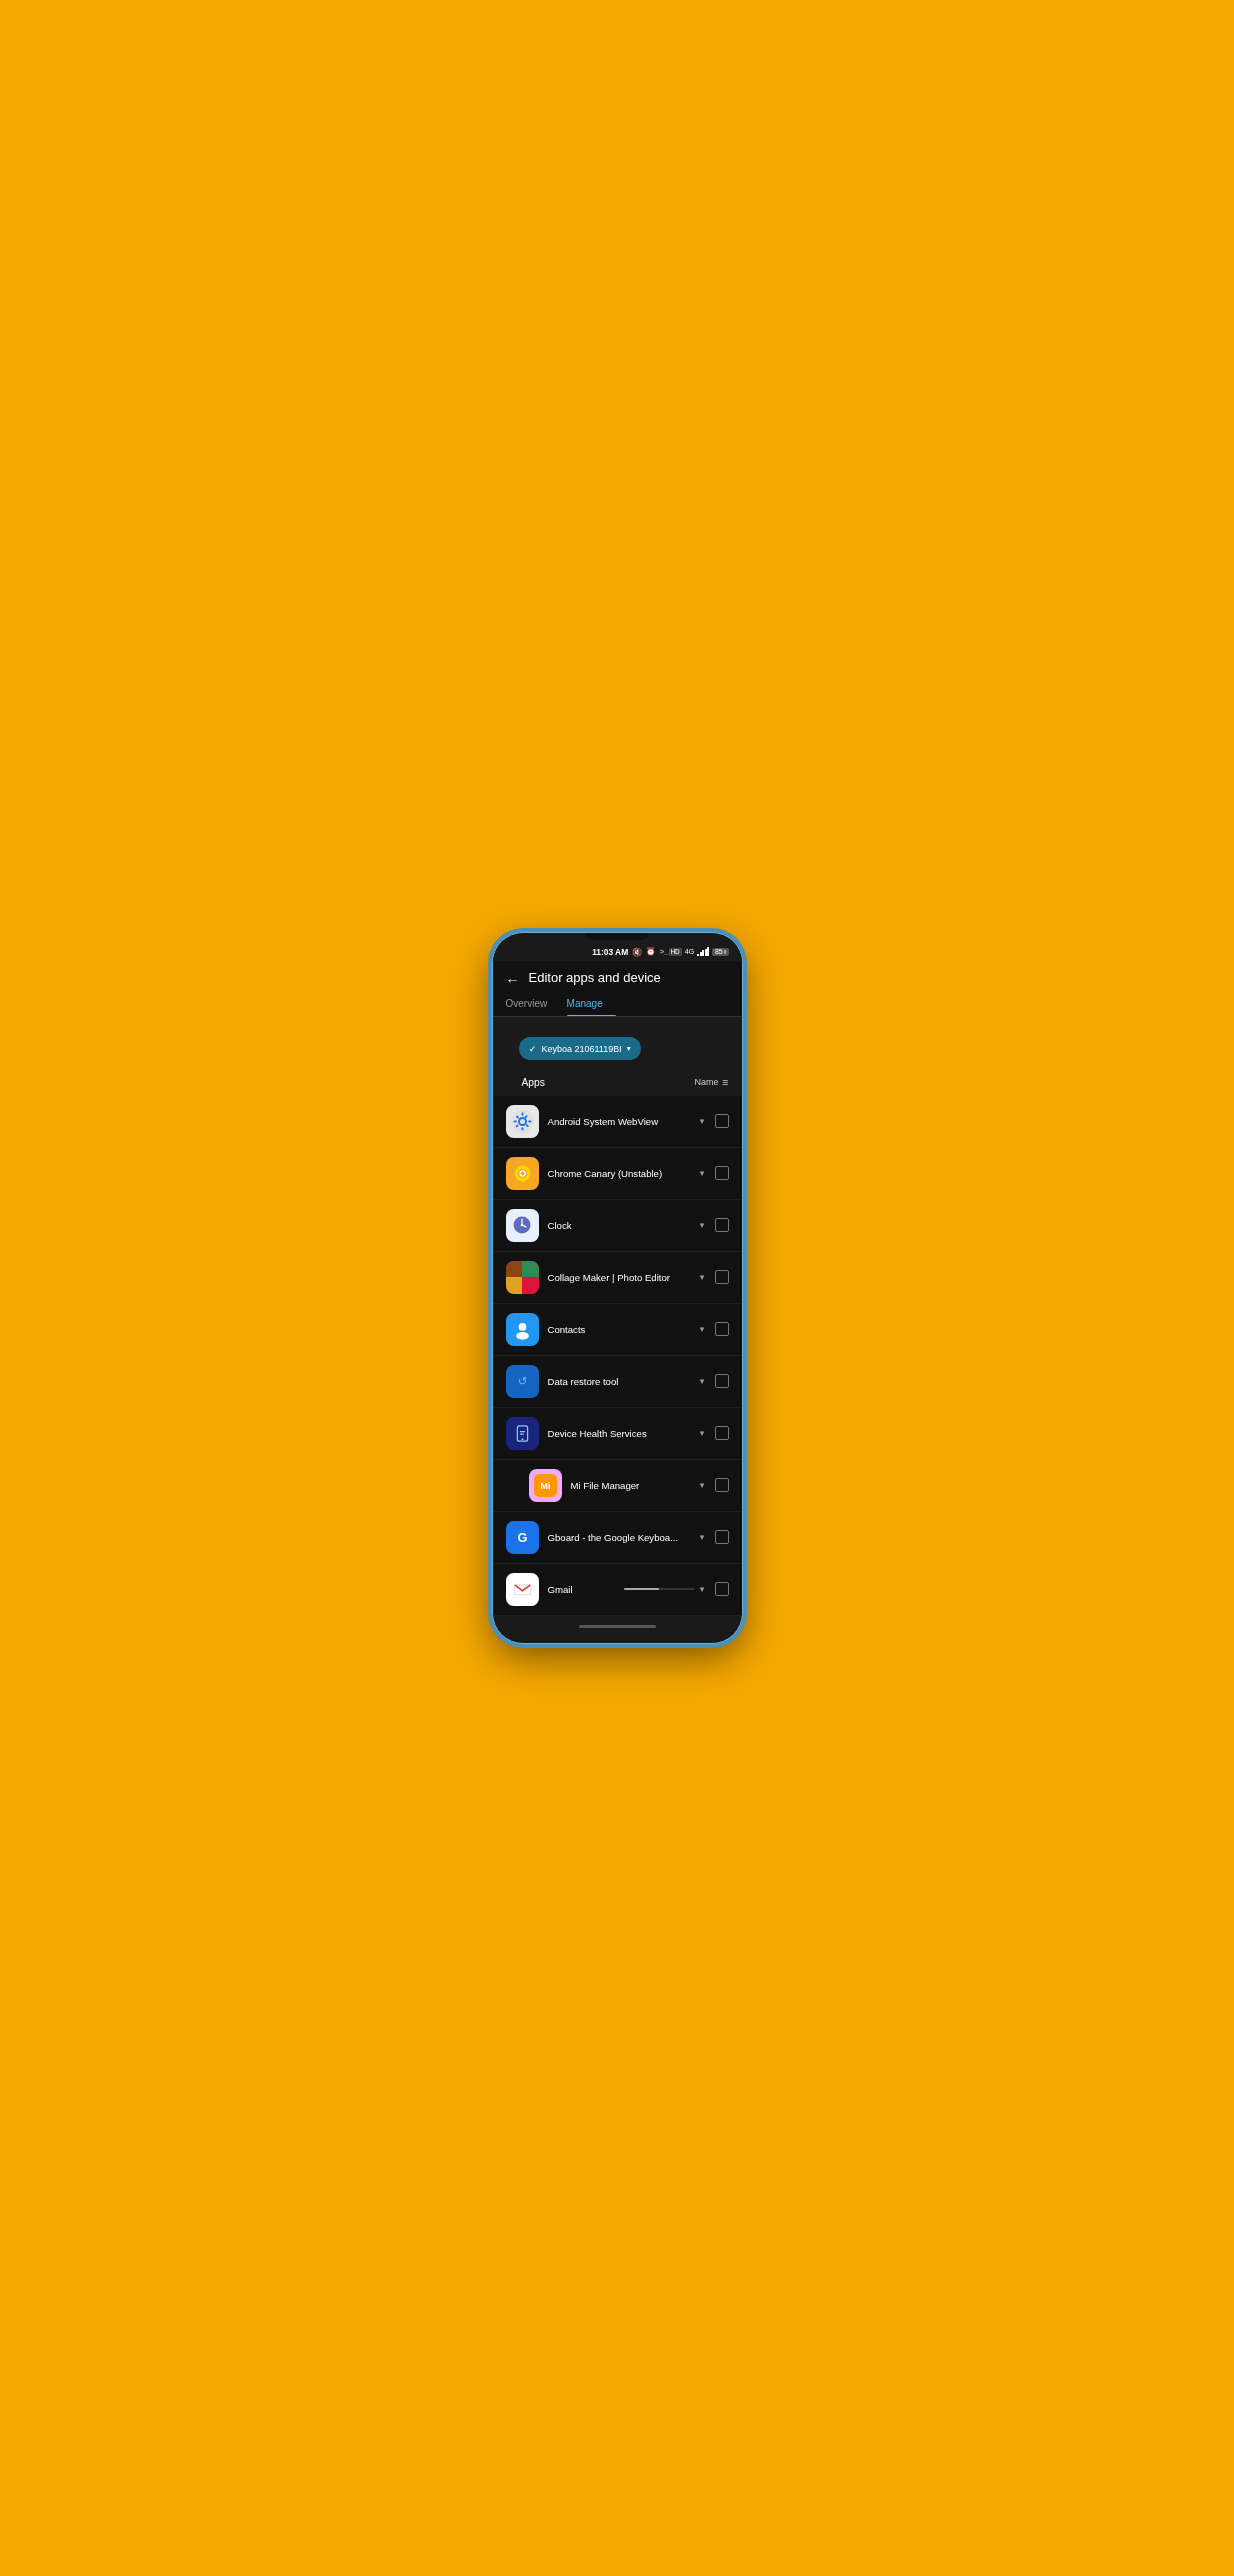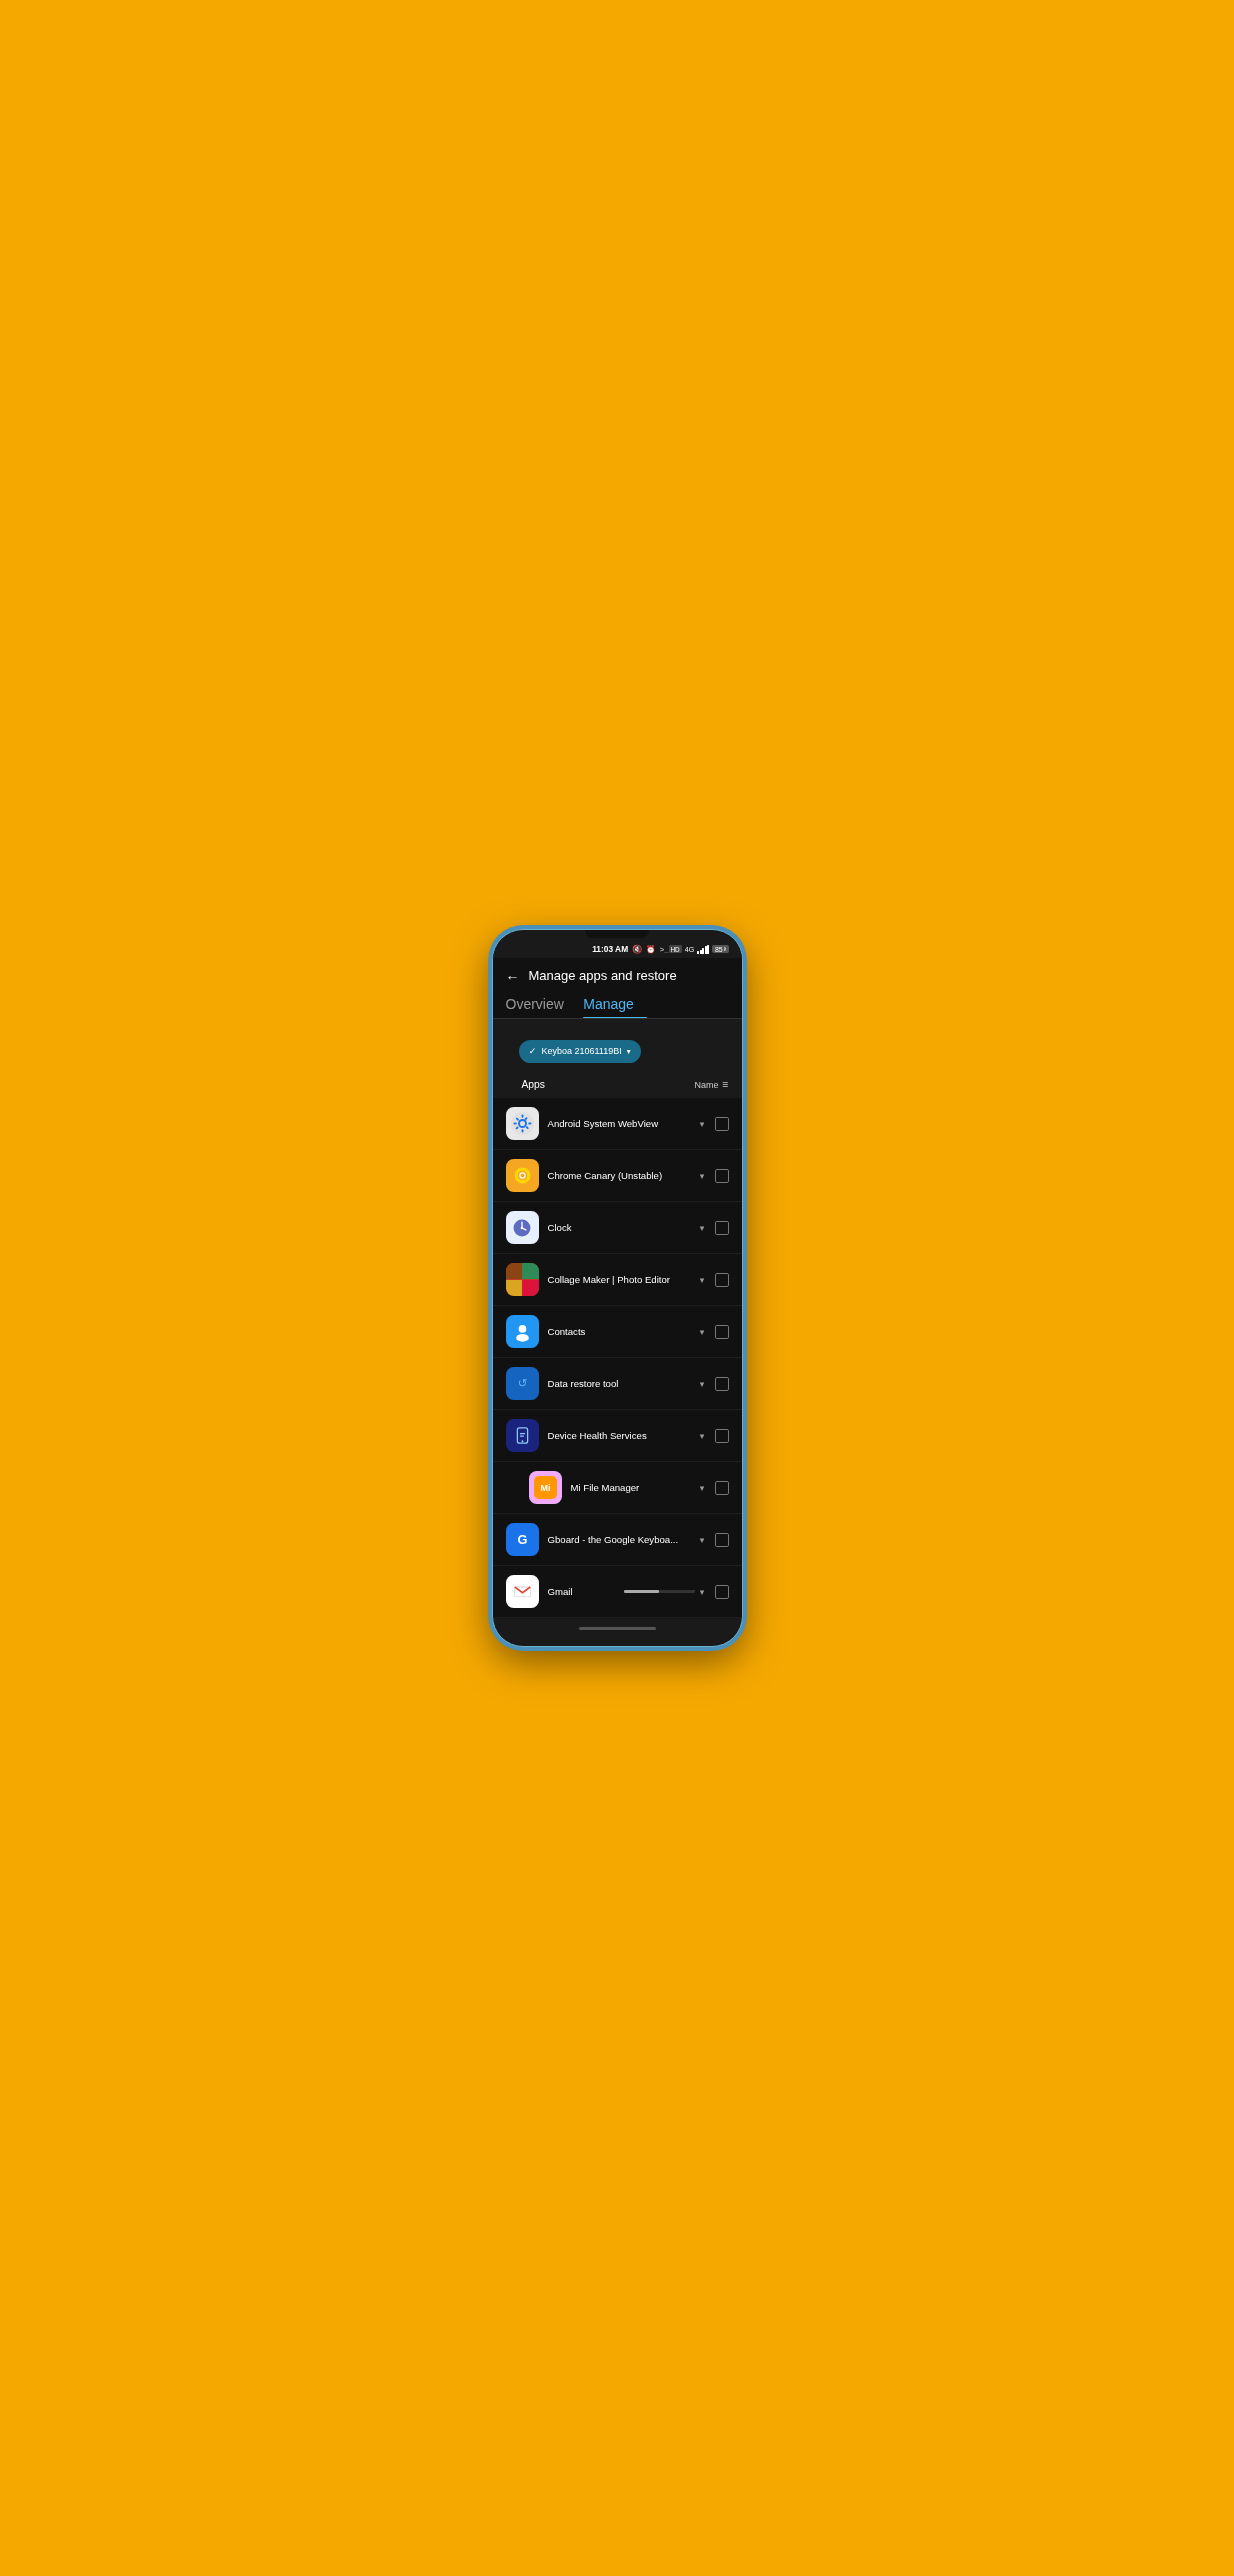--- a/index.html
+++ b/index.html
@@ -116,21 +116,21 @@
     .tabs {
       display: flex;
       padding: 0 13px;
       border-bottom: 0.6px solid #333;
       background: #111;
     }
 
     .tab {
       padding: 6.4px 13px 6.4px 0;
       color: #999;
-      font-size: 14px;
+      font-size: 10px;
       cursor: pointer;
       margin-right: 6.4px;
       position: relative;
     }
 
     .tab.active {
       color: #4db6f5;
     }
 
     .tab.active::after {
@@ -358,21 +358,21 @@
         <div class="signal-bar" style="height:9px;"></div>
       </div>
       <div class="battery-icon">
         <span>85</span>
       </div>
     </div>
   </div>
 
   <div class="header">
     <span class="back-btn">←</span>
-    <span class="header-title">Manage apps and restore</span>
+    <span class="header-title">Editor apps and device</span>
   </div>
 
   <div class="tabs">
     <div class="tab">
       <span>Overview</span>
     </div>
     <div class="tab active">
       <span>Manage</span>
     </div>
   </div>

